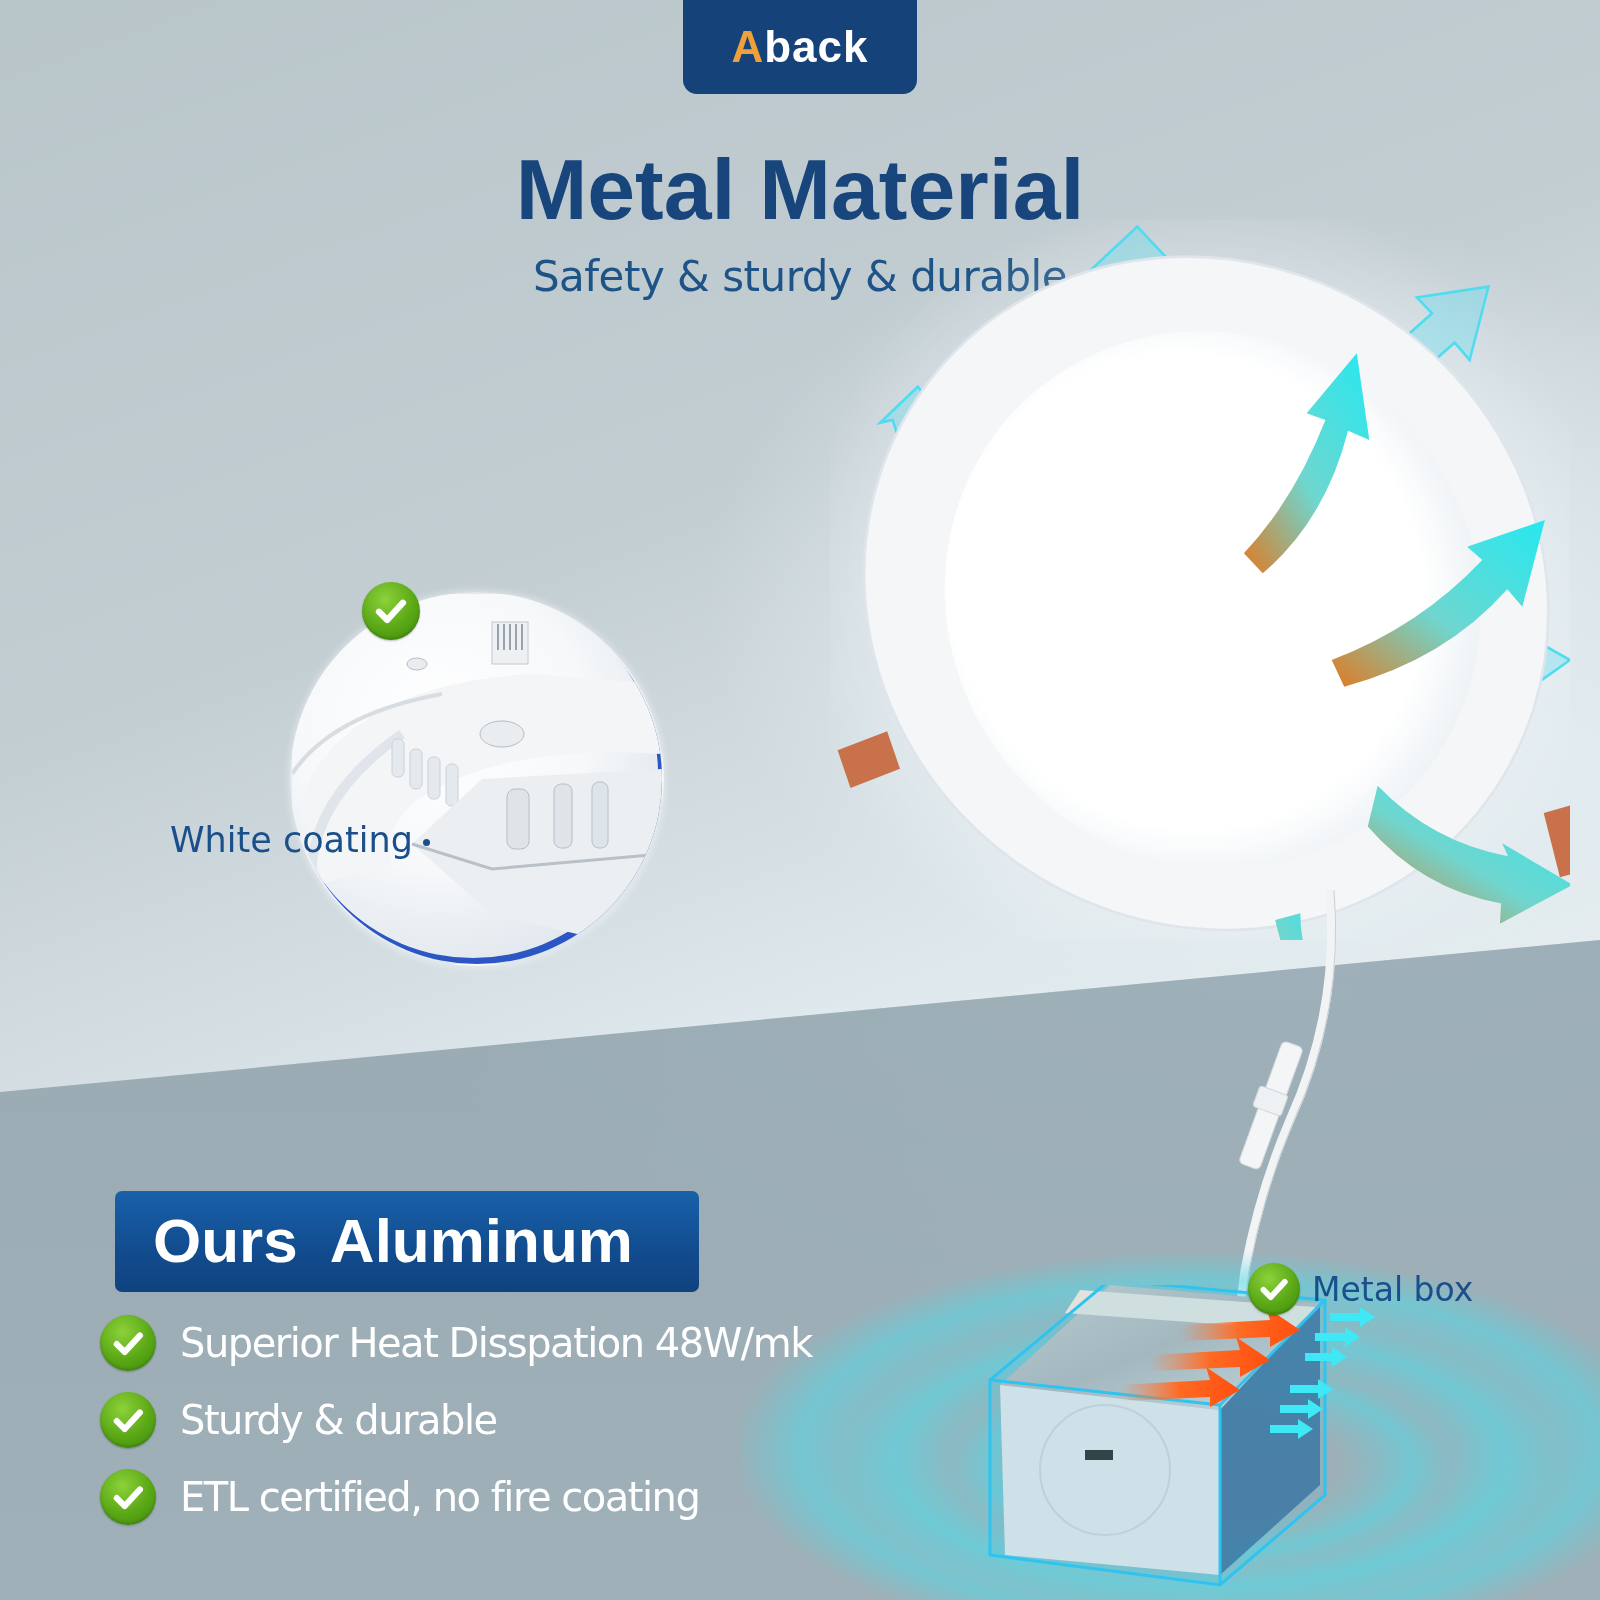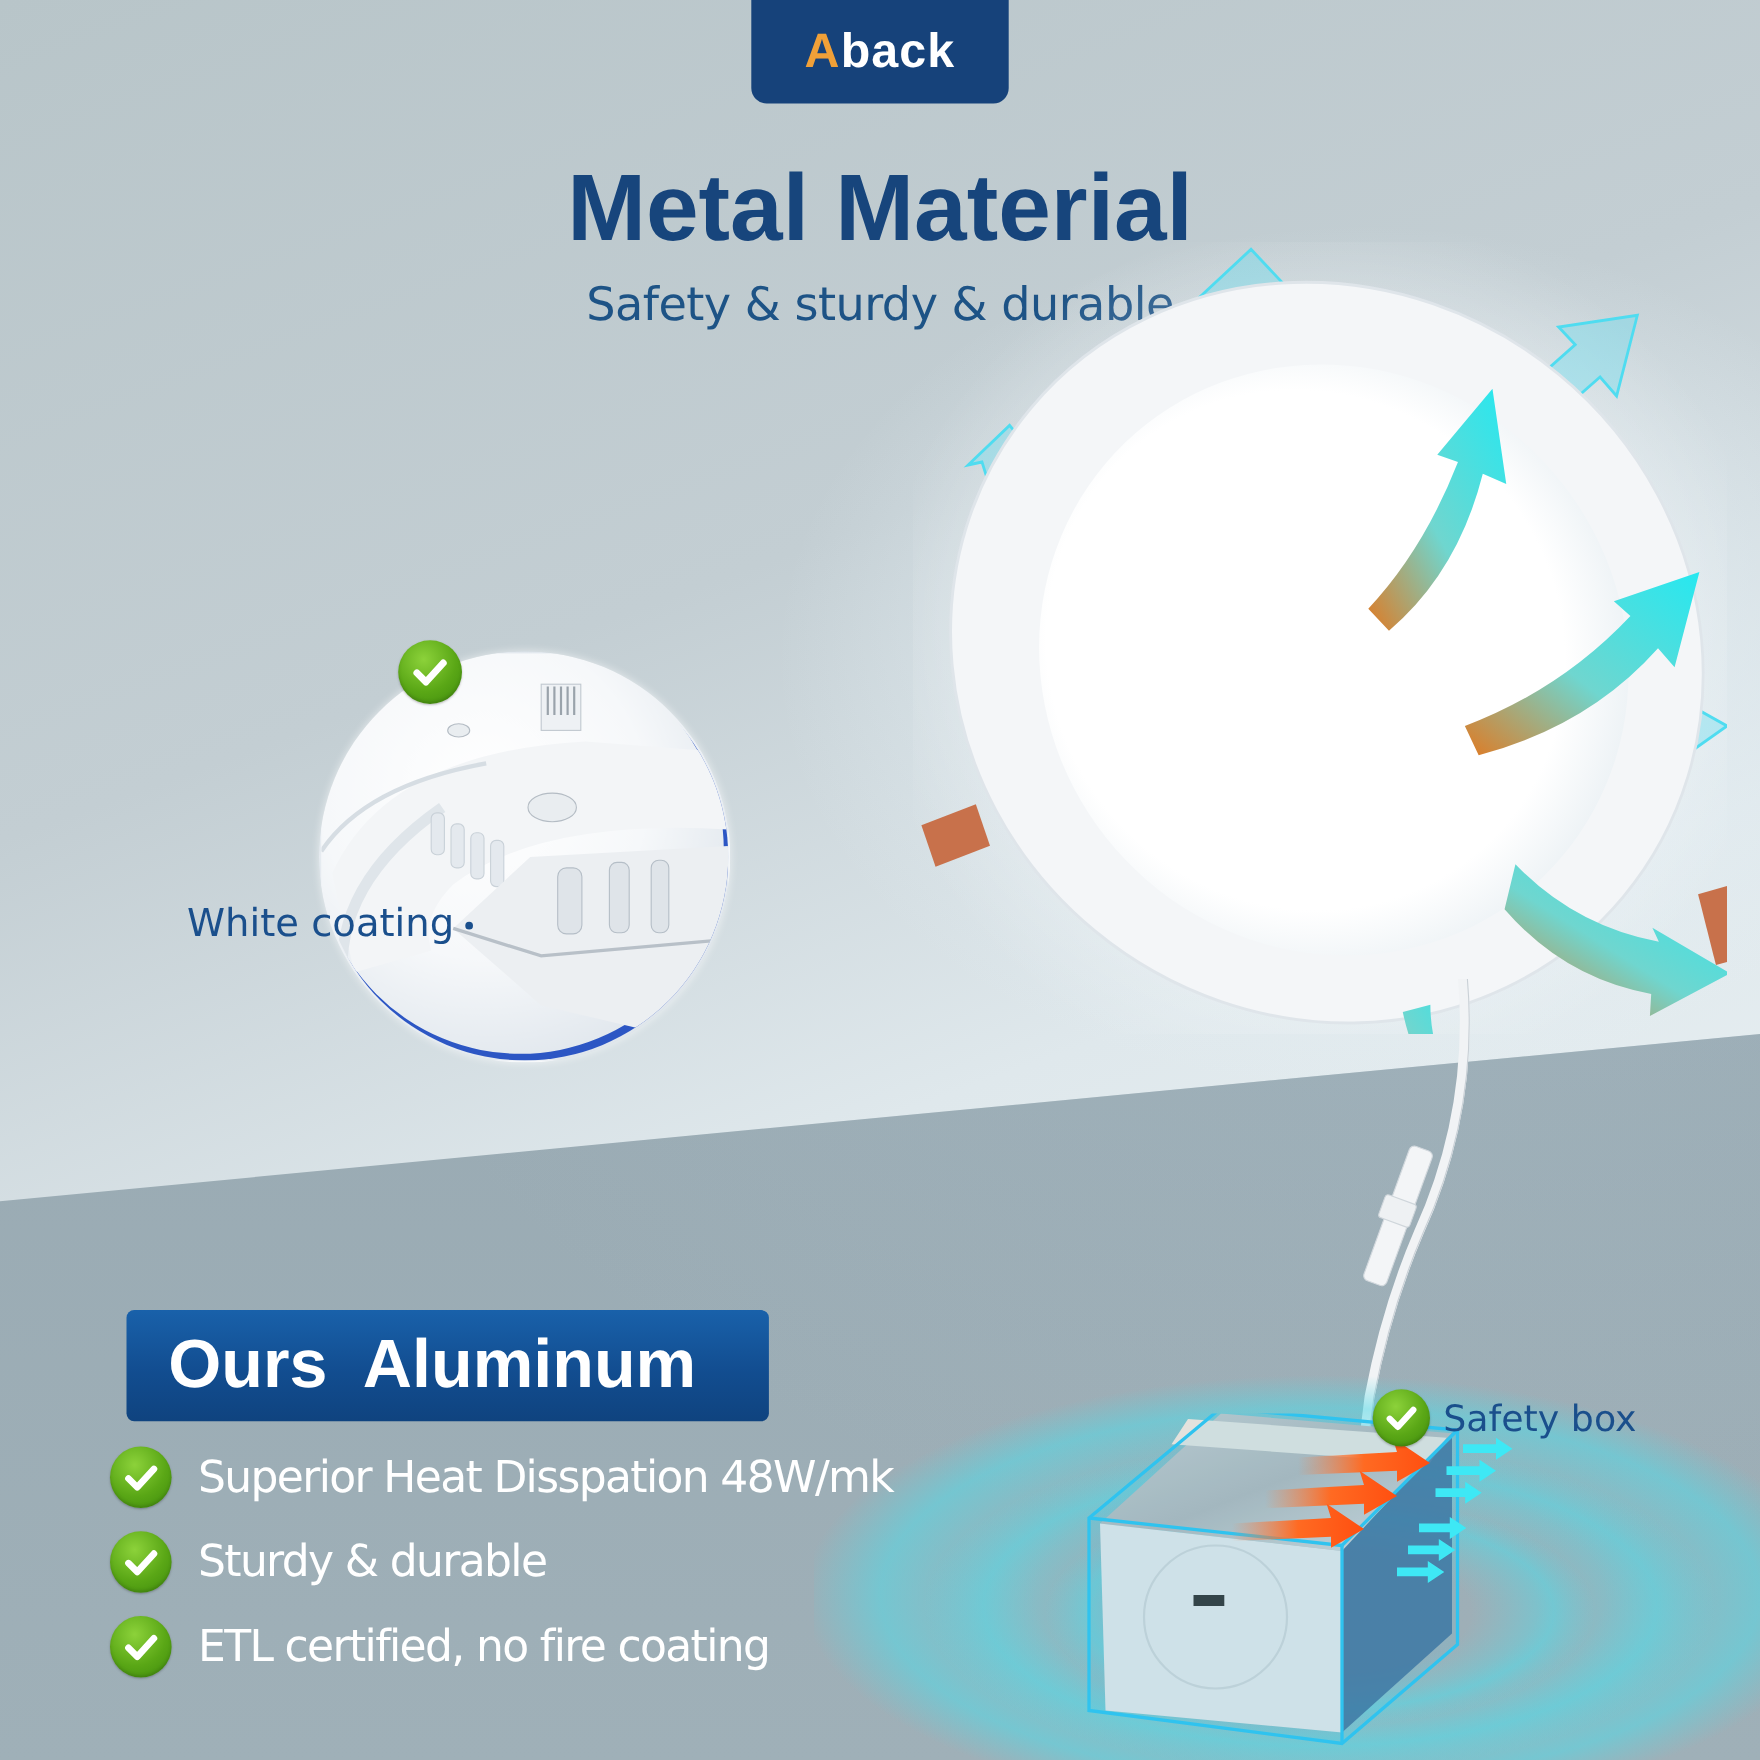--- a/index.html
+++ b/index.html
@@ -209,21 +209,21 @@
       <path d="M300 140 L328 140 L328 134 L343 144 L328 154 L328 148 L300 148 Z"></path>
     </g>
   </svg>
 
   <div class="metal-box-label">
     <div class="check-icon">
       <svg viewBox="0 0 24 24">
           <path d="M4 12.5 L9.5 18 L20 6.5" stroke="#fff" stroke-width="4.2" fill="none" stroke-linecap="round" stroke-linejoin="round"></path>
         </svg>
     </div>
-    <div class="label-blue">Safety box</div>
+    <div class="label-blue">Metal box</div>
   </div>
 
   <div class="alu-banner">
     <div class="alu-title">Ours  Aluminum</div>
   </div>
 
   <div class="feat" style="top:1315px;">
     <div class="check-icon">
       <svg viewBox="0 0 24 24">
           <path d="M4 12.5 L9.5 18 L20 6.5" stroke="#fff" stroke-width="4.2" fill="none" stroke-linecap="round" stroke-linejoin="round"></path>

